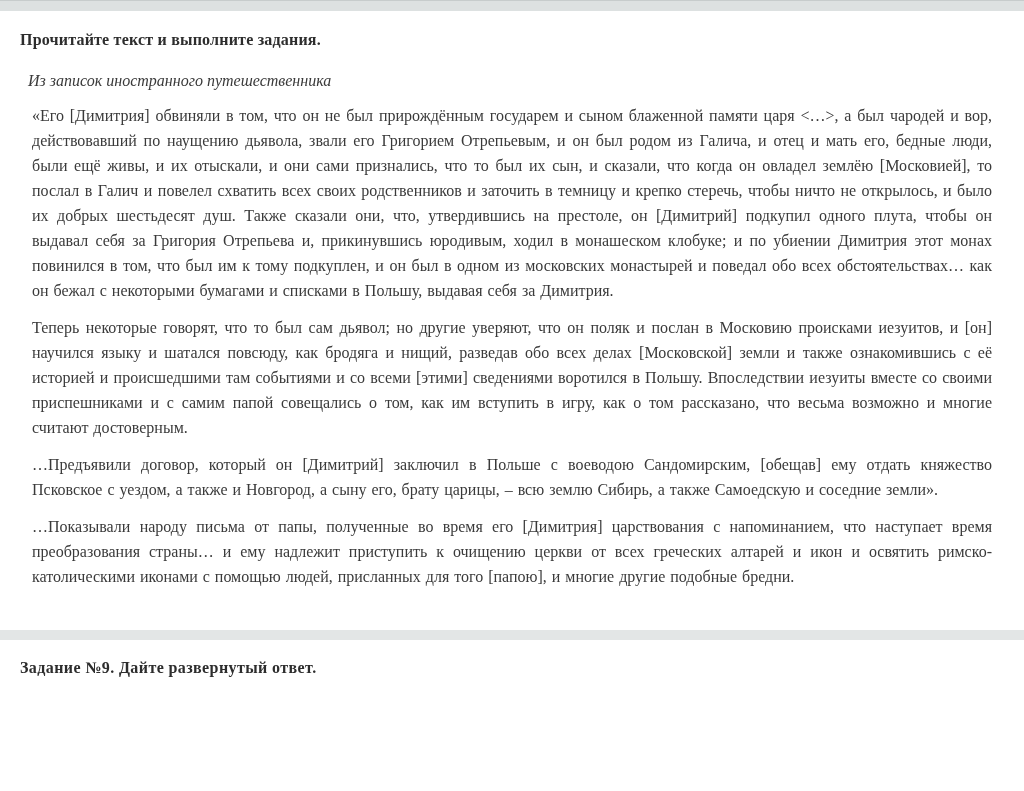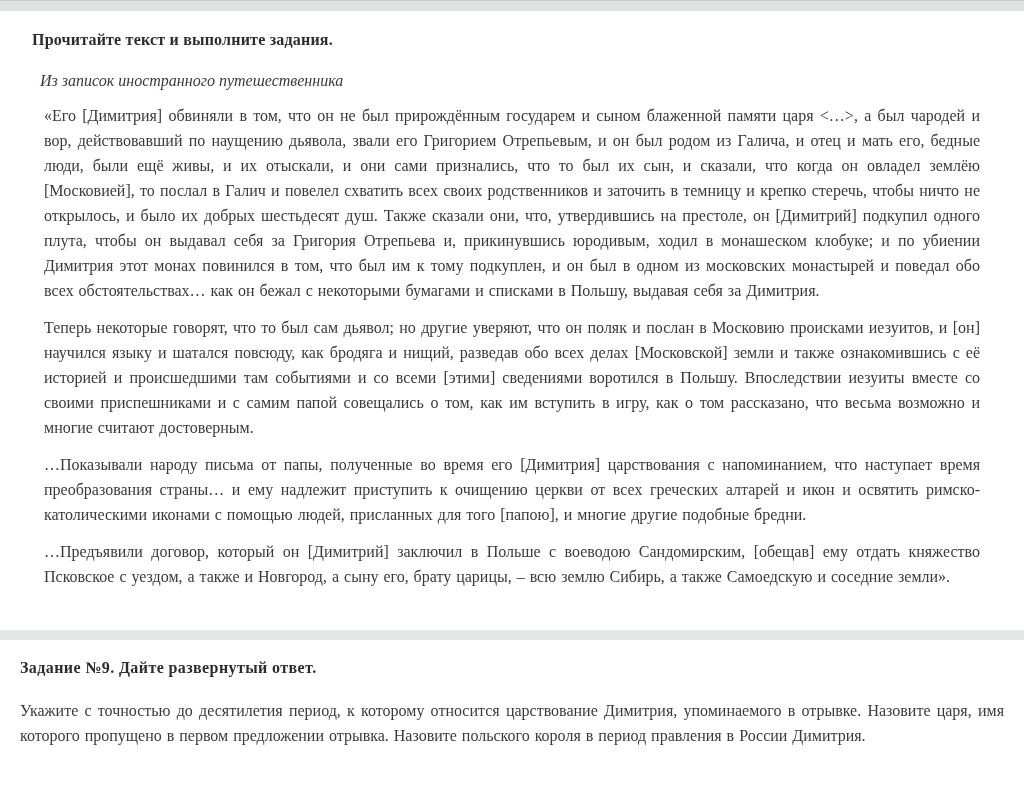--- a/index.html
+++ b/index.html
@@ -19,21 +19,21 @@
     font-family: "Liberation Serif", "DejaVu Serif", serif;
     color: var(--text);
   }
   .top-bar {
     width: 100%;
     height: 11px;
     background: var(--band);
     border-top: 1px solid #c7cccc;
   }
   .content {
-    padding: 0 32px;
+    padding: 0 20px;
   }
   .instruction-heading {
     font-size: 16px;
     line-height: 20px;
     font-weight: bold;
     color: var(--heading);
     letter-spacing: 0.2px;
     margin: 19px 0 0 0;
   }
   .passage-source {
@@ -87,24 +87,23 @@
 <div class="top-bar"></div>
 
 <div class="content">
   <h1 class="instruction-heading">Прочитайте текст и выполните задания.</h1>
 
   <p class="passage-source">Из записок иностранного путешественника</p>
 
   <div class="passage">
     <p>«Его [Димитрия] обвиняли в том, что он не был прирождённым государем и сыном блаженной памяти царя &lt;…&gt;, а был чародей и вор, действовавший по наущению дьявола, звали его Григорием Отрепьевым, и он был родом из Галича, и отец и мать его, бедные люди, были ещё живы, и их отыскали, и они сами признались, что то был их сын, и сказали, что когда он овладел землёю [Московией], то послал в Галич и повелел схватить всех своих родственников и заточить в темницу и крепко стеречь, чтобы ничто не открылось, и было их добрых шестьдесят душ. Также сказали они, что, утвердившись на престоле, он [Димитрий] подкупил одного плута, чтобы он выдавал себя за Григория Отрепьева и, прикинувшись юродивым, ходил в монашеском клобуке; и по убиении Димитрия этот монах повинился в том, что был им к тому подкуплен, и он был в одном из московских монастырей и поведал обо всех обстоятельствах… как он бежал с некоторыми бумагами и списками в Польшу, выдавая себя за Димитрия.</p>
     <p>Теперь некоторые говорят, что то был сам дьявол; но другие уверяют, что он поляк и послан в Московию происками иезуитов, и [он] научился языку и шатался повсюду, как бродяга и нищий, разведав обо всех делах [Московской] земли и также ознакомившись с её историей и происшедшими там событиями и со всеми [этими] сведениями воротился в Польшу. Впоследствии иезуиты вместе со своими приспешниками и с самим папой совещались о том, как им вступить в игру, как о том рассказано, что весьма возможно и многие считают достоверным.</p>
+    <p>…Предъявили договор, который он [Димитрий] заключил в Польше с воеводою Сандомирским, [обещав] ему отдать княжество Псковское с уездом, а также и Новгород, а сыну его, брату царицы, – всю землю Сибирь, а также Самоедскую и соседние земли».</p>
     <p>…Показывали народу письма от папы, полученные во время его [Димитрия] царствования с напоминанием, что наступает время преобразования страны… и ему надлежит приступить к очищению церкви от всех греческих алтарей и икон и освятить римско-католическими иконами с помощью людей, присланных для того [папою], и многие другие подобные бредни.</p>
-    <p>…Предъявили договор, который он [Димитрий] заключил в Польше с воеводою Сандомирским, [обещав] ему отдать княжество Псковское с уездом, а также и Новгород, а сыну его, брату царицы, – всю землю Сибирь, а также Самоедскую и соседние земли».</p>
   </div>
 </div>
 
 <div class="lower-section">
   <div class="section-divider"></div>
 
   <h2 class="task-heading">Задание №9. Дайте развернутый ответ.</h2>
 
-  <p class="task-text">Укажите с точностью до десятилетия период, к которому относится царствование Димитрия, упоминаемого в отрывке. Назовите царя, имя которого пропущено в первом предложении отрывка. Назовите польского короля в период правления в России Димитрия.</p>
 </div>
 
 </body></html>

